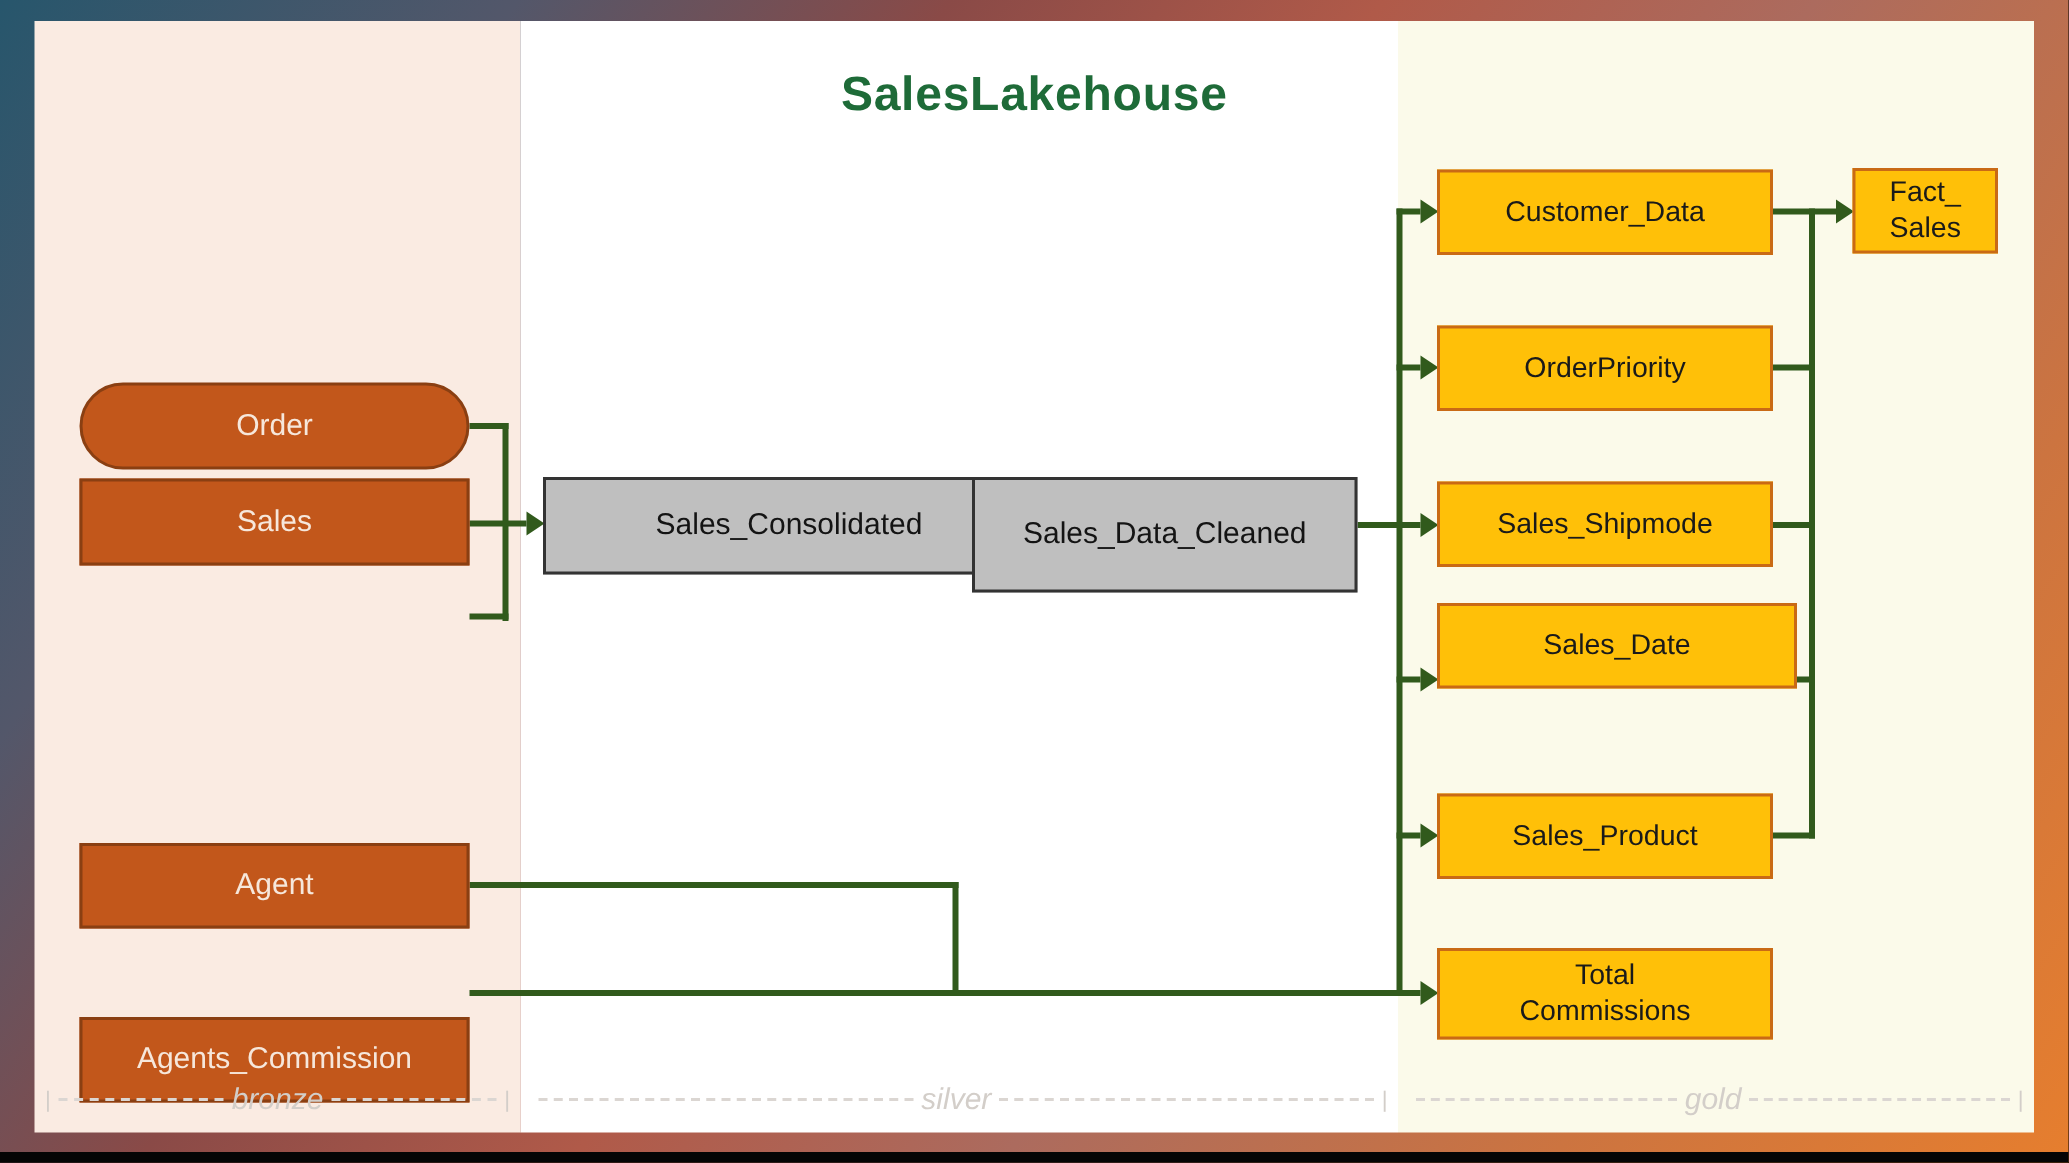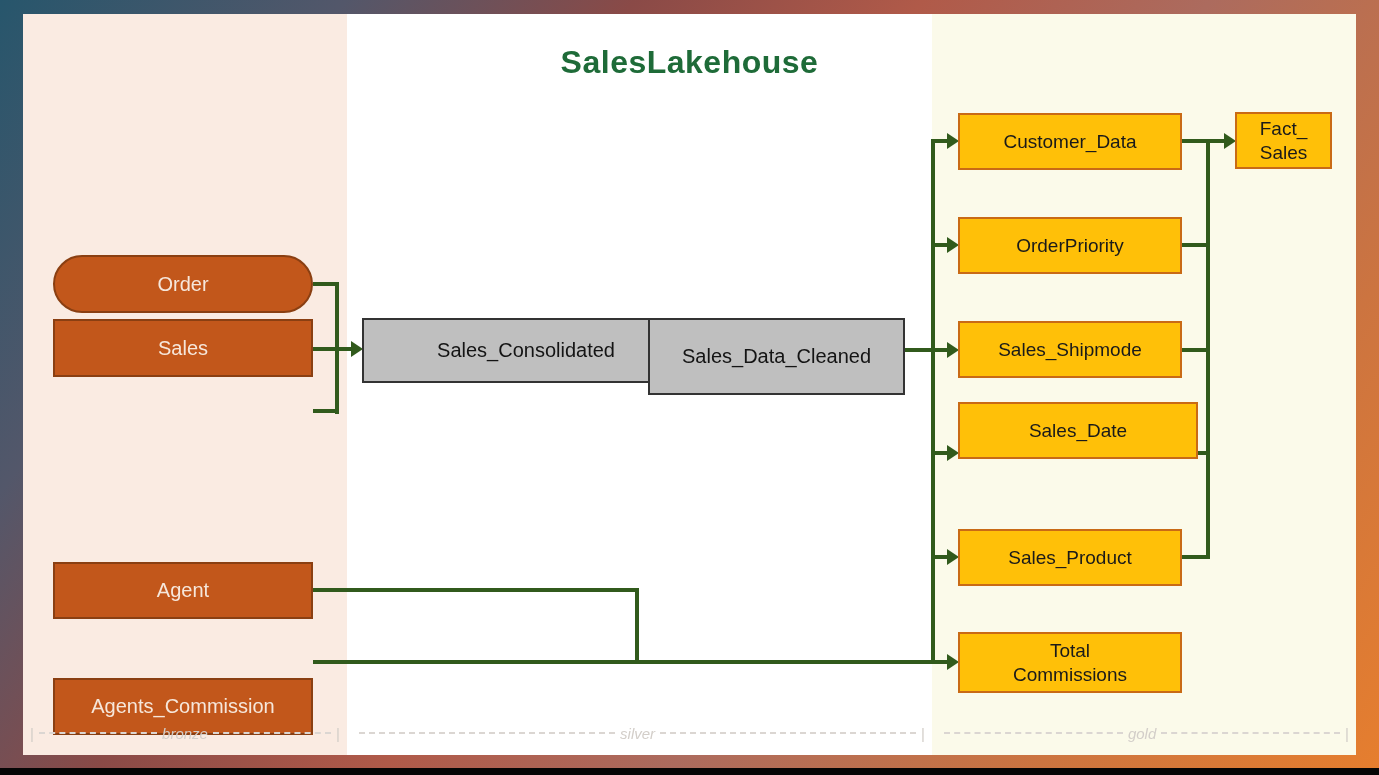--- a/index.html
+++ b/index.html
@@ -42,21 +42,21 @@
   .arrow{
     position:absolute;width:0;height:0;
     border-top:8px solid transparent;border-bottom:8px solid transparent;
     border-left:12px solid var(--connector-green);
   }
   .zone-label{
     position:absolute;top:720px;height:26px;box-sizing:border-box;
     display:flex;align-items:center;gap:5px;padding:0 7px;
     color:var(--zone-label-gray);font-size:15px;
   }
-  .zone-label .zname{font-style:italic;font-size:15px;}
+  .zone-label .zname{font-style:italic;font-size:20px;}
   .zone-label .dashfill{flex:1;height:0;border-top:2px dashed #DBD6D2;}
   .bottom-black{position:absolute;left:0;top:768px;width:1379px;height:7px;background:#050505;}
 </style>
 </head>
 <body>
 
 <div class="frame">
 
   <div class="zone zone-bronze"></div>
   <div class="zone zone-silver"></div>

